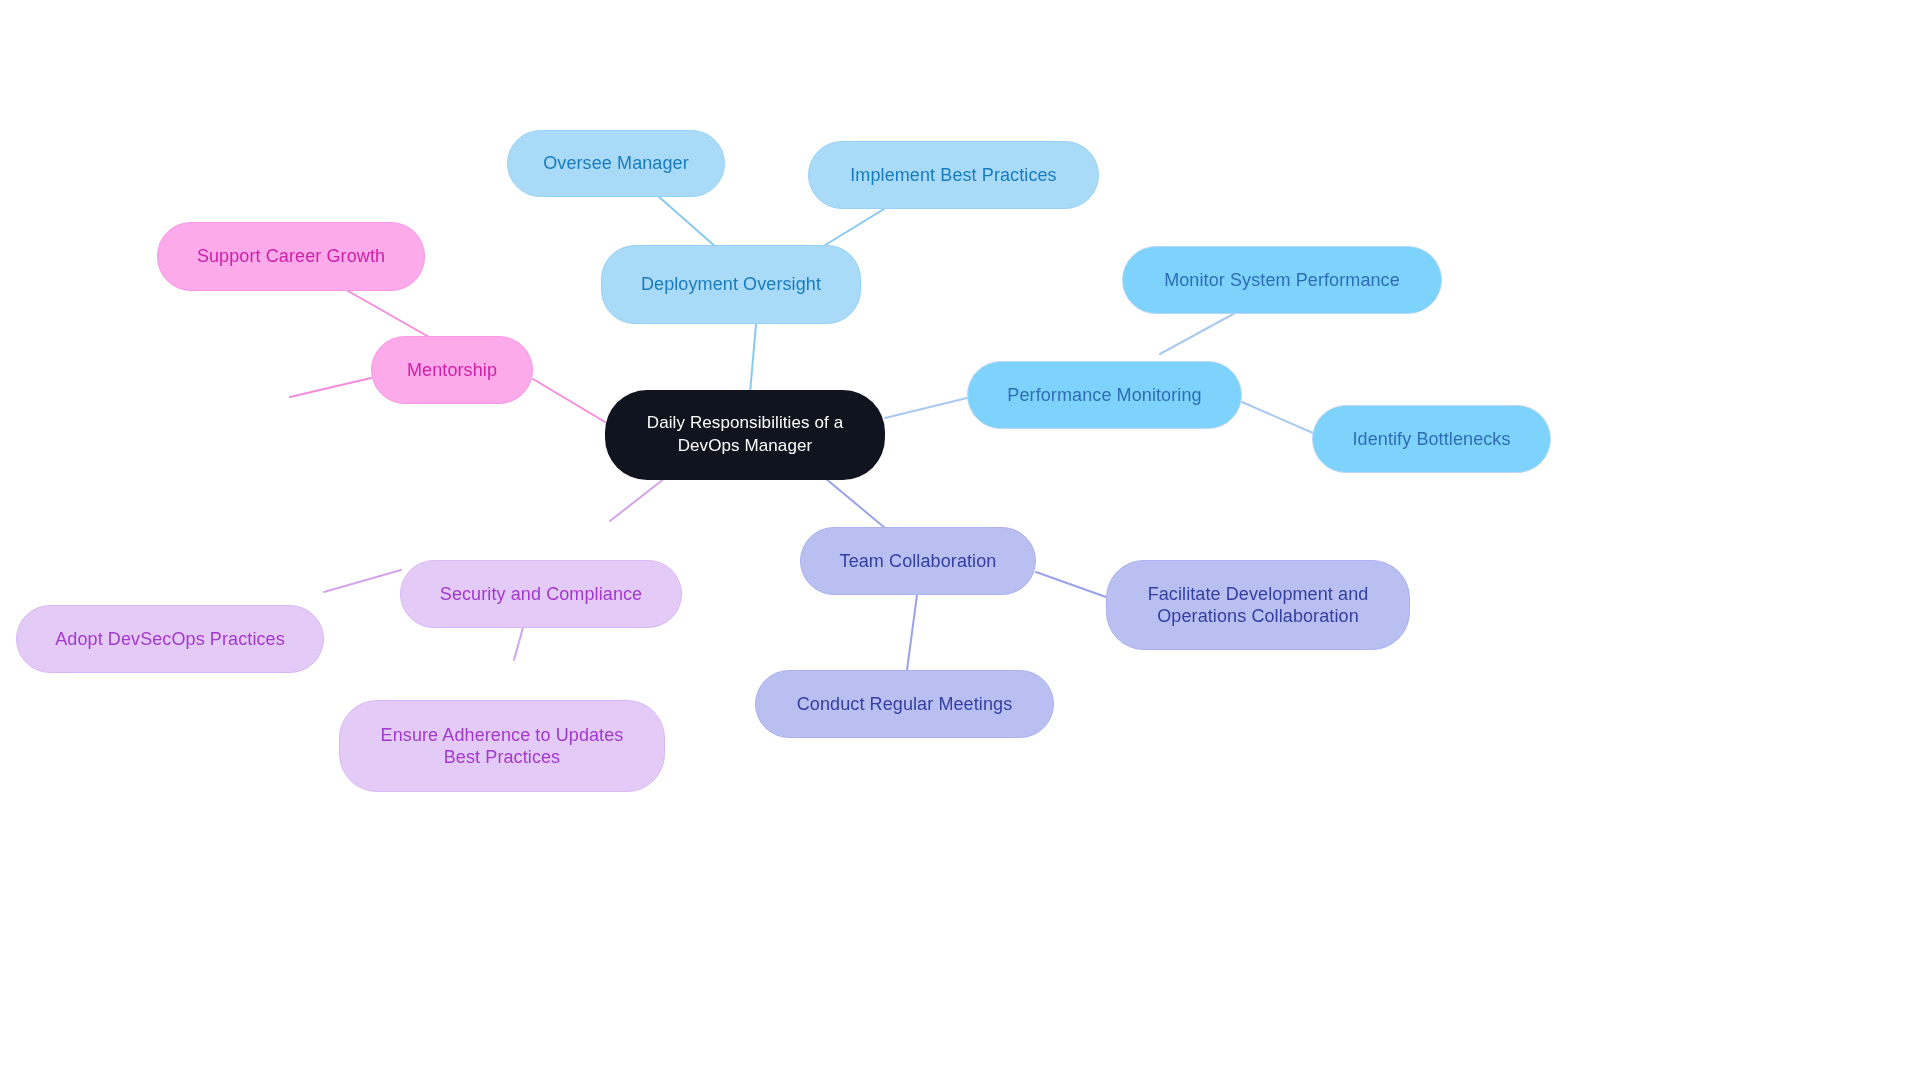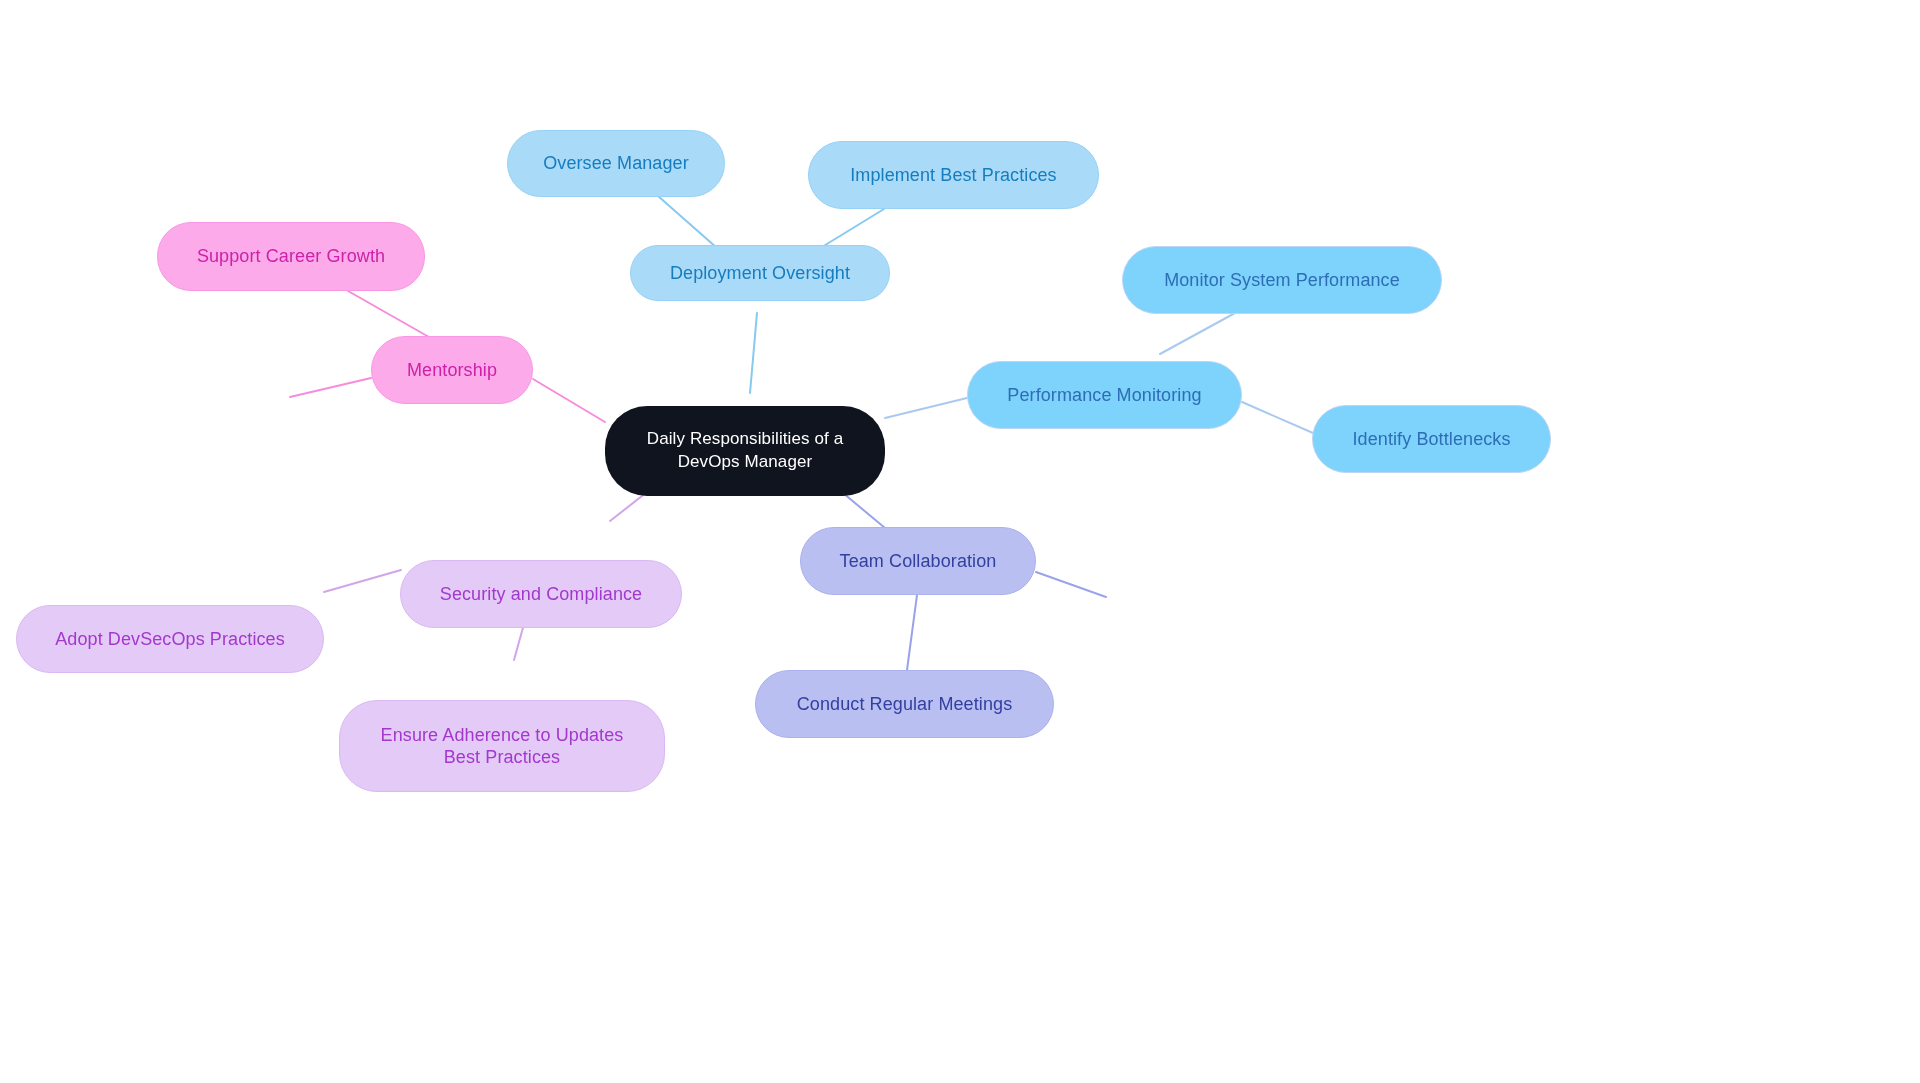--- a/index.html
+++ b/index.html
@@ -42,21 +42,20 @@
   }
   .two-line { border-radius: 38px; }
 
   .central {
     background: #10141f;
     color: #ffffff;
     border-radius: 42px;
     font-size: 17px;
     line-height: 1.35;
     z-index: 2;
-    margin-top: 16px;
   }
   .branch-deployment  { background: #a9dbf8; border: 1px solid #96d1f6; color: #177cbe; }
   .branch-performance { background: #7dd3fc; border: 1px solid #bcd6f4; color: #2e6db6; }
   .branch-team        { background: #babff2; border: 1px solid #aab1ee; color: #3340a0; }
   .branch-security    { background: #e4caf7; border: 1px solid #dab9f3; color: #a338cd; margin-top: 40px; }
   .branch-mentorship  { background: #fcaaea; border: 1px solid #fa97e4; color: #cd22a7; }
 </style>
 </head>
 <body>
 
@@ -77,21 +76,21 @@
     <line class="edge-security" x1="534" y1="588" x2="514" y2="660"></line>
     <line class="edge-mentorship" x1="605" y1="422" x2="533" y2="379"></line>
     <line class="edge-mentorship" x1="429" y1="337" x2="348" y2="291"></line>
     <line class="edge-mentorship" x1="371" y1="378" x2="290" y2="397"></line>
   </svg>
 
   <div class="node central" style="left:605px; top:390px; width:280px; height:90px;">
     <span>Daily Responsibilities of a DevOps Manager</span>
   </div>
 
-  <div class="node branch-deployment" style="left:630px; top:245px; width:260px; height:56px;">
+  <div class="node branch-deployment" style="left:601px; top:245px; width:260px; height:79px;">
     <span>Deployment Oversight</span>
   </div>
   <div class="node branch-deployment" style="left:507px; top:130px; width:218px; height:67px;">
     <span>Oversee Manager</span>
   </div>
   <div class="node branch-deployment" style="left:808px; top:141px; width:291px; height:68px;">
     <span>Implement Best Practices</span>
   </div>
 
   <div class="node branch-performance" style="left:967px; top:353px; width:275px; height:68px;margin-top:8px;">
@@ -99,20 +98,23 @@
   </div>
   <div class="node branch-performance" style="left:1122px; top:246px; width:320px; height:68px;">
     <span>Monitor System Performance</span>
   </div>
   <div class="node branch-performance" style="left:1312px; top:405px; width:239px; height:68px;">
     <span>Identify Bottlenecks</span>
   </div>
 
   <div class="node branch-team" style="left:800px; top:527px; width:236px; height:68px;">
     <span>Team Collaboration</span>
+  </div>
+  <div class="node branch-team two-line" style="left:1106px; top:560px; width:304px; height:90px;">
+    <span>Facilitate Development and Operations Collaboration</span>
   </div>
   <div class="node branch-team" style="left:755px; top:670px; width:299px; height:68px;">
     <span>Conduct Regular Meetings</span>
   </div>
 
   <div class="node branch-security" style="left:400px; top:520px; width:282px; height:68px;">
     <span>Security and Compliance</span>
   </div>
   <div class="node branch-security" style="left:16px; top:565px; width:308px; height:68px;">
     <span>Adopt DevSecOps Practices</span>

